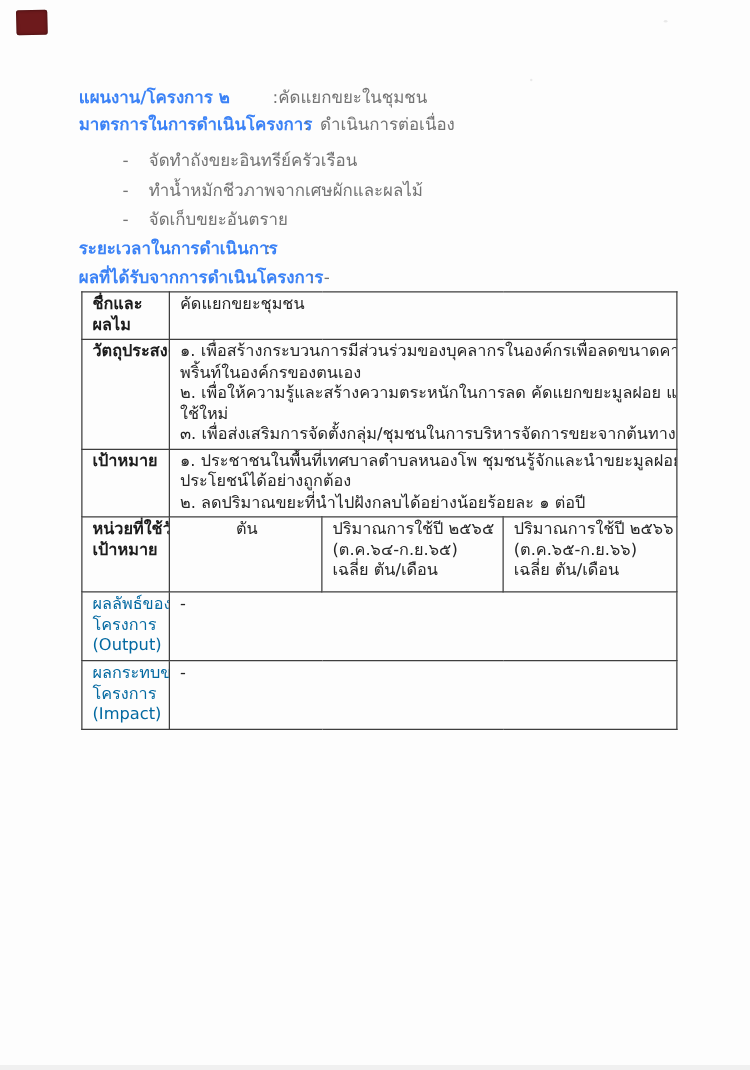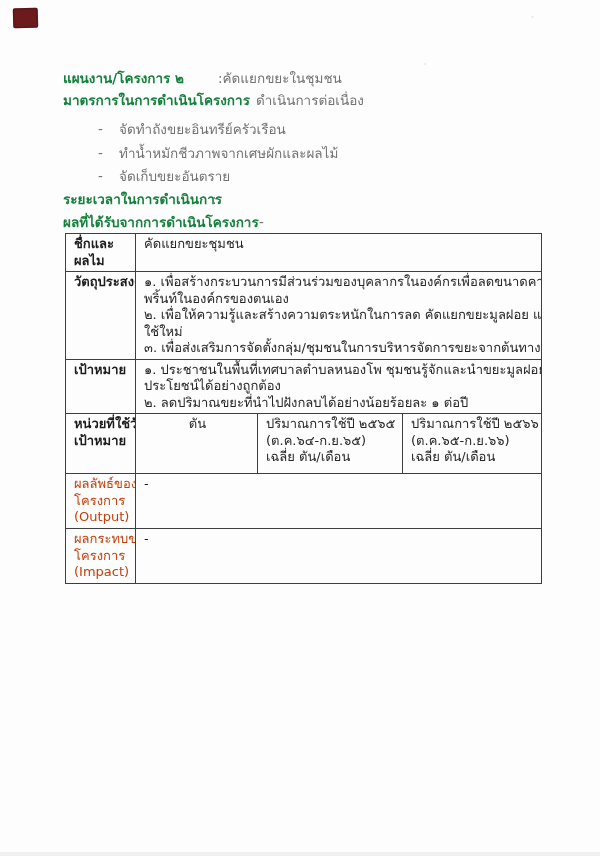--- a/index.html
+++ b/index.html
@@ -6,21 +6,21 @@
   body{background:#ffffff;}
   .page{
     position:relative;
     width:600px;height:856px;
     background:#fdfdfd;
     font-family:"DejaVu Sans","Liberation Sans",sans-serif;
     color:#222;
     overflow:hidden;
   }
   .hline{position:absolute;left:0;width:600px;height:20px;font-size:13.5px;line-height:20px;white-space:nowrap;}
-  .hline .lab{position:absolute;font-weight:bold;color:#15803d;}
+  .hline .lab{position:absolute;font-weight:bold;color:#3b82f6;}
   .hline .val,.hline .sep,.hline .dash{position:absolute;color:#737373;}
   .stamp{
     position:absolute;left:13px;top:8px;width:25px;height:20px;
     border-radius:2px;transform:rotate(-1.5deg);
     box-shadow:inset 0 0 3px rgba(0,0,0,.45);
   }
   .speck{position:absolute;background:rgba(0,0,0,.08);border-radius:50%;}
   .edge-shadow{position:absolute;left:0;bottom:0;width:600px;height:4px;background:rgba(0,0,0,.05);}
   table.doc{
     position:absolute;left:65px;top:233px;width:476px;
@@ -28,21 +28,21 @@
     font-size:13px;color:#262626;
   }
   table.doc td{
     border:1px solid #3e3e3e;
     vertical-align:top;
     padding:2px 6px 2px 8px;
     line-height:16.5px;
     overflow:hidden;
   }
   td.lbl{font-weight:bold;color:#1c1c1c;padding-left:7px;}
-  td.lbl-reg{font-weight:normal;color:#c2410c;padding-left:7px;}
+  td.lbl-reg{font-weight:normal;color:#0369a1;padding-left:7px;}
   td.center{text-align:center;}
   .cell-line{white-space:nowrap;}
 </style>
 </head>
 <body>
 
 <div class="page">
 
   <div class="stamp" style="background: rgb(109, 26, 28);"></div>
   <div class="speck" style="left:531px;top:16px;width:3px;height:2px;"></div>

